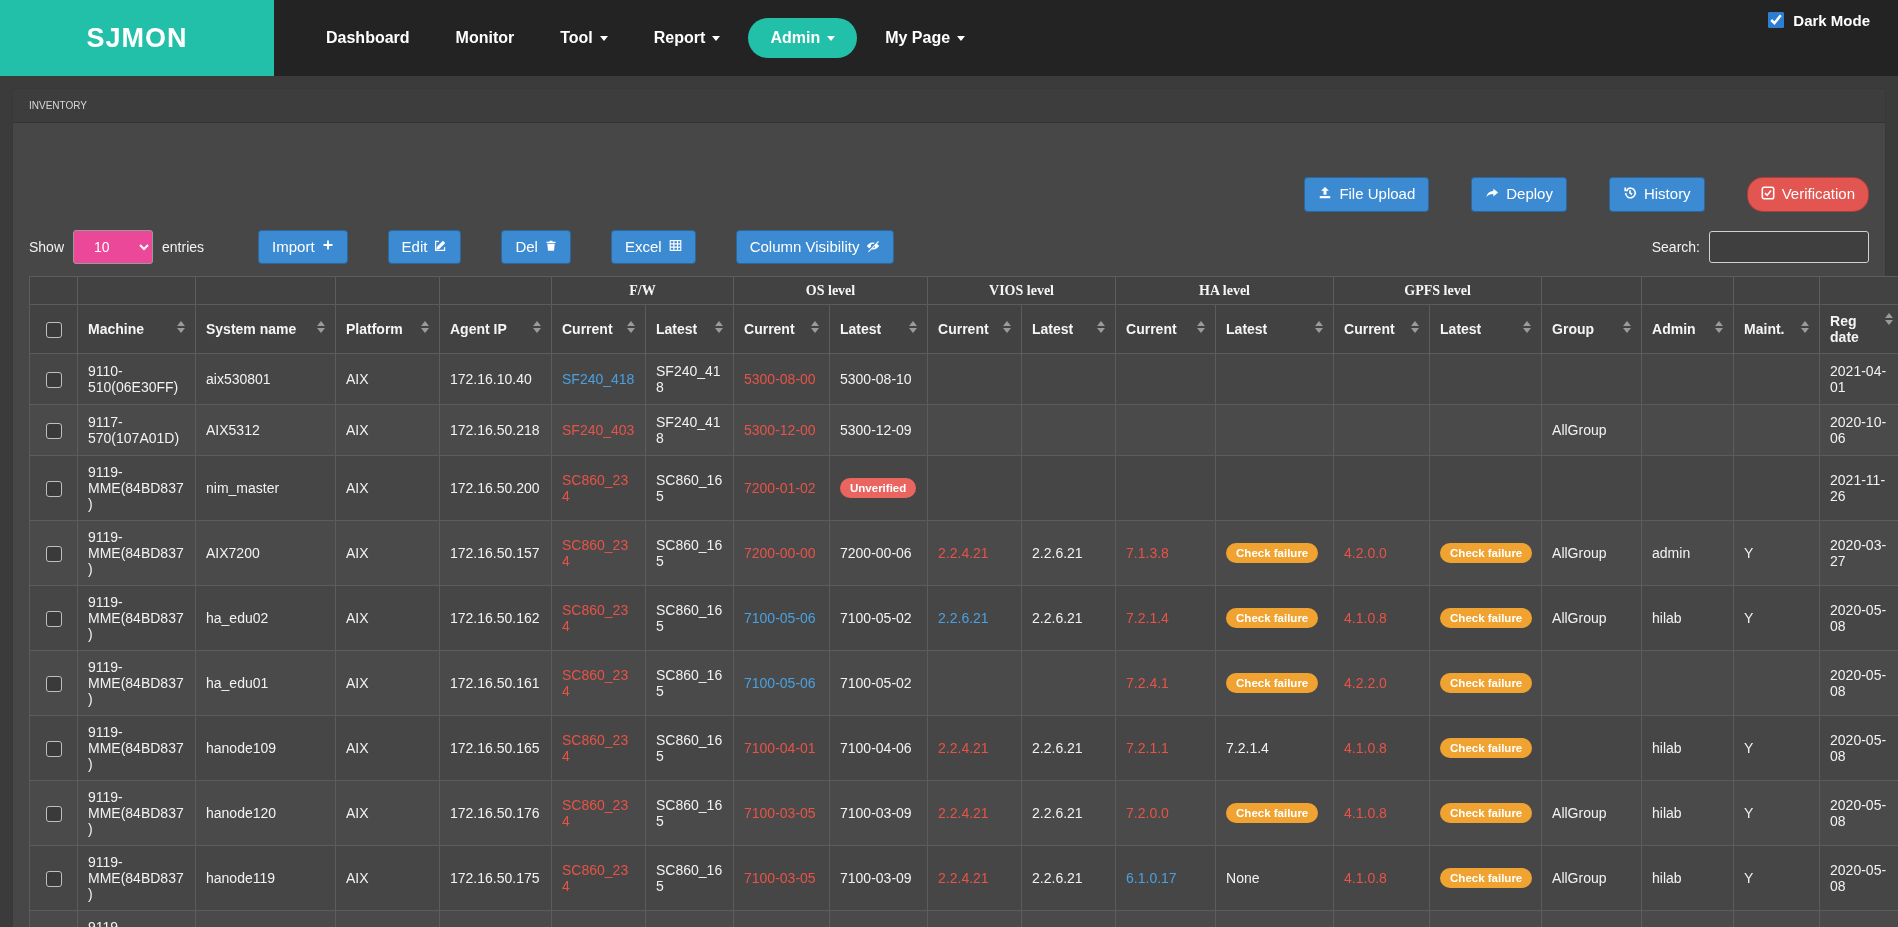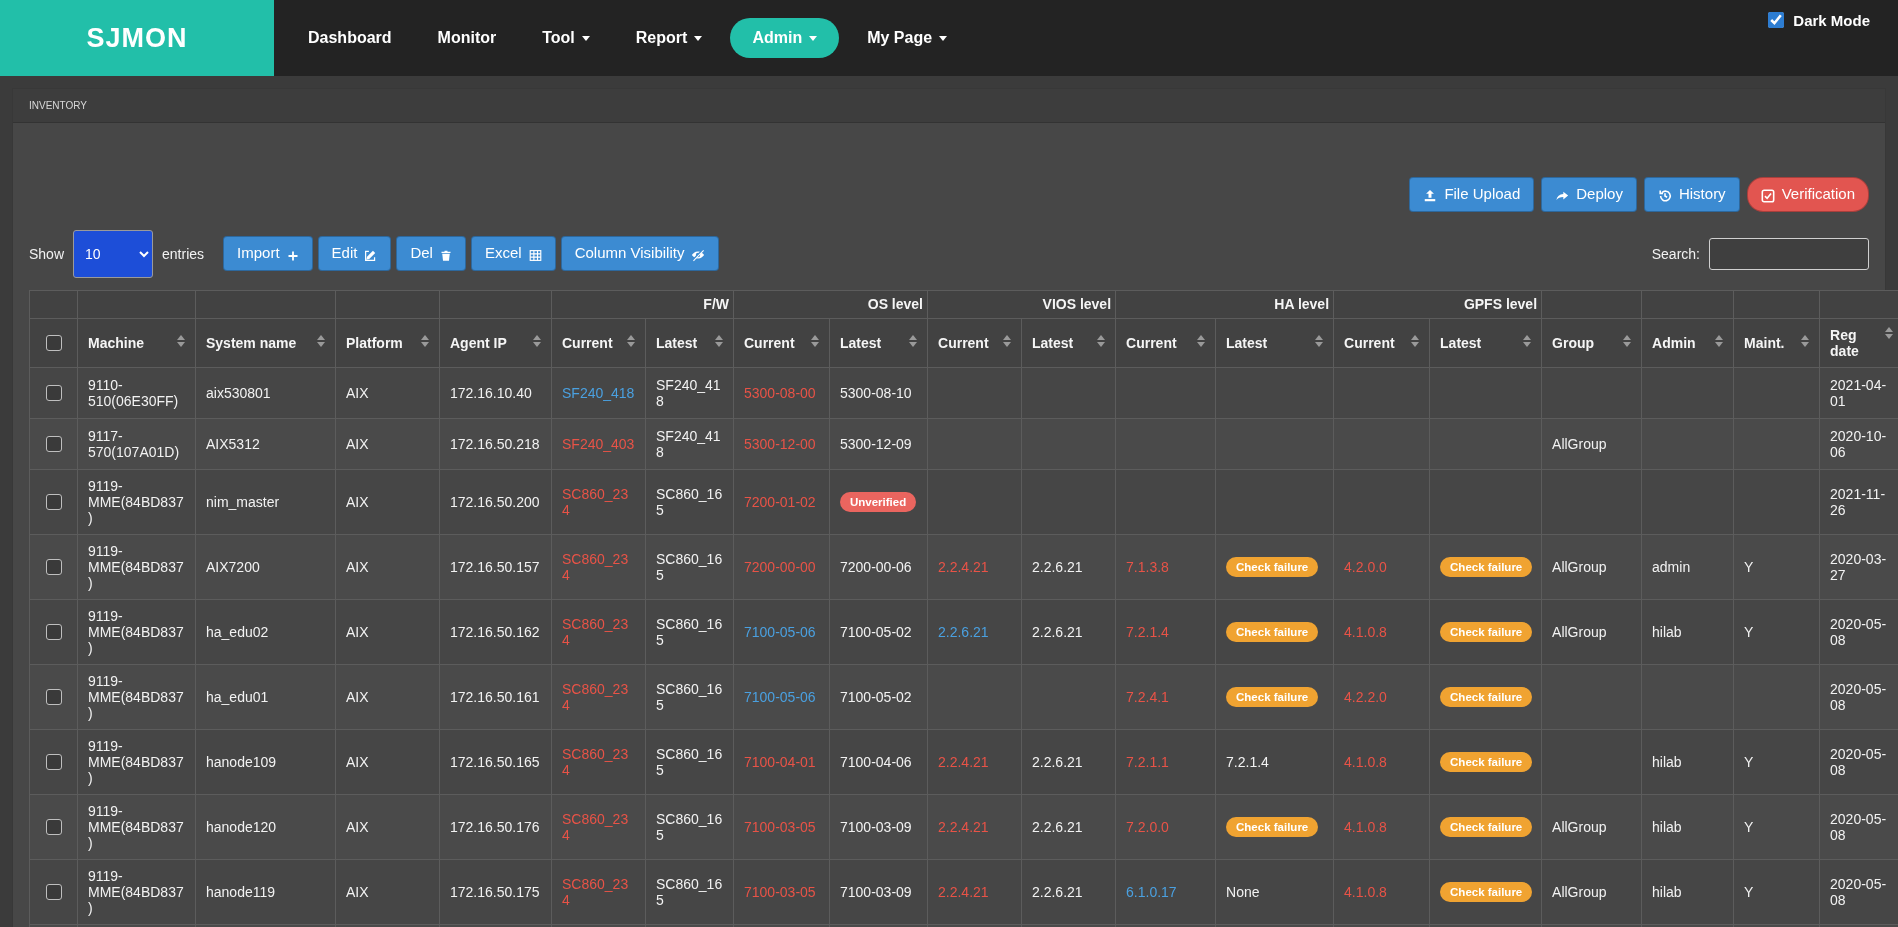--- a/index.html
+++ b/index.html
@@ -7,55 +7,55 @@
   body {
     width: 1898px; height: 927px; overflow: hidden;
     background: #3b3b3b; color: #f2f2f2;
     font-family: "Liberation Sans", "DejaVu Sans", sans-serif;
     font-size: 14px;
   }
   
   .navbar { position: relative; height: 76px; background: #232323; display: flex; align-items: stretch; }
   .brand { width: 274px; background: #22bfa9; color: #fff; font-size: 27px; font-weight: bold;
            display: flex; align-items: center; justify-content: center; letter-spacing: 1px; cursor: pointer; }
-  .nav { display: flex; align-items: center; padding-left: 16px; gap: 10px; }
+  .nav { display: flex; align-items: center; padding-left: 34px; gap: 10px; }
   .nav-item { color: #fff; font-weight: bold; font-size: 16px; padding: 10px 18px;
               display: flex; align-items: center; cursor: pointer; text-decoration: none; white-space: nowrap; }
   .nav-item.active { background: #22bfa9; border-radius: 999px; padding: 11px 22px; }
   .caret { margin-left: 7px; width: 0; height: 0;
            border-left: 4.5px solid transparent; border-right: 4.5px solid transparent; border-top: 5px solid #fff; }
   .darkmode { position: absolute; top: 9px; right: 28px; display: flex; align-items: center; gap: 6px;
               font-weight: bold; font-size: 15px; color: #fff; cursor: pointer; }
   .darkmode input { width: 16px; height: 16px; accent-color: #2d7dd2; cursor: pointer; }
   
   .page { padding: 12px; }
   .panel { background: #474747; border: 1px solid #383838; }
   .panel-header { background: #3d3d3d; color: #d8d8d8; font-size: 10px; padding: 11px 16px; border-bottom: 1px solid #333; }
   .panel-body { padding: 14px 16px 8px; }
   
   .actions-row { display: flex; justify-content: flex-end; gap: 7px; margin-top: 40px; }
-  .btn { display: inline-flex; align-items: flex-end; gap: 7px; border: 1px solid rgba(0,0,0,.25); color: #fff;
+  .btn { display: inline-flex; align-items: flex-start; gap: 7px; border: 1px solid rgba(0,0,0,.25); color: #fff;
          font-size: 15px; padding: 8px 13px; border-radius: 4px; cursor: pointer; background: #3c8bd2;
-         font-family: inherit; line-height: 1.1; white-space: nowrap; }
+         font-family: inherit; line-height: 1.1; white-space: nowrap; margin-left: 35px; }
   .btn.red { background: #e25550; border-radius: 16px; }
   .btn .ic { flex: none; }
   
   .toolbar { display: flex; align-items: center; margin-top: 18px; }
   .toolbar .left { display: flex; align-items: center; gap: 9px; flex: 1; }
   .toolbar .btns { display: flex; gap: 5px; margin-left: 10px; }
-  .toolbar select { background: #1d4ed8; color: #fff; border: 1px solid #9a9a9a; border-radius: 3px;
-                    height: 48px; width: 80px; font-size: 14px; padding: 0 7px; font-family: inherit; cursor: pointer; }
+  .toolbar select { background: #ec4899; color: #fff; border: 1px solid #9a9a9a; border-radius: 3px;
+                    height: 34px; width: 80px; font-size: 14px; padding: 0 16px; font-family: inherit; cursor: pointer; }
   .toolbar .right { display: flex; align-items: center; gap: 9px; }
   .toolbar input[type=text] { background: #3f3f3f; border: 1px solid #d0d0d0; border-radius: 3px;
                               height: 32px; width: 160px; color: #fff; padding: 0 8px; font-size: 14px; font-family: inherit; }
   
   table { width: 100%; border-collapse: collapse; table-layout: fixed; margin-top: 12px; }
   th, td { border: 1px solid #5c5c5c; padding: 8px 10px; text-align: left; vertical-align: middle; word-wrap: break-word; }
   thead th { background: #424242; font-size: 14px; color: #f5f5f5; }
-  tr.group-row th { text-align: right; height: 28px; padding: 4px; }
+  tr.group-row th { text-align: center; height: 28px; padding: 4px; font-family: Liberation Serif, serif; }
   tr.col-row th { height: 44px; cursor: pointer; }
   .th-inner { display: flex; align-items: flex-start; justify-content: space-between; gap: 12px; }
   tbody td { height: 51px; font-size: 14px; background: #4a4a4a; }
   tbody tr:nth-child(odd) td { background: #464646; }
   td.cb, th.cb { text-align: center; padding: 4px; }
   .dark-cb { appearance: none; -webkit-appearance: none; width: 16px; height: 16px; background: #3a3a3a;
              border: 1px solid #bfbfbf; border-radius: 3px; vertical-align: middle; cursor: pointer; margin: 0; }
   .sort { display: inline-flex; flex-direction: column; gap: 2px; flex: none; opacity: .6; }
   .sort i { display: block; width: 0; height: 0; border-left: 4px solid transparent; border-right: 4px solid transparent; }
   .sort i.up { border-bottom: 5px solid #d5d5d5; }

